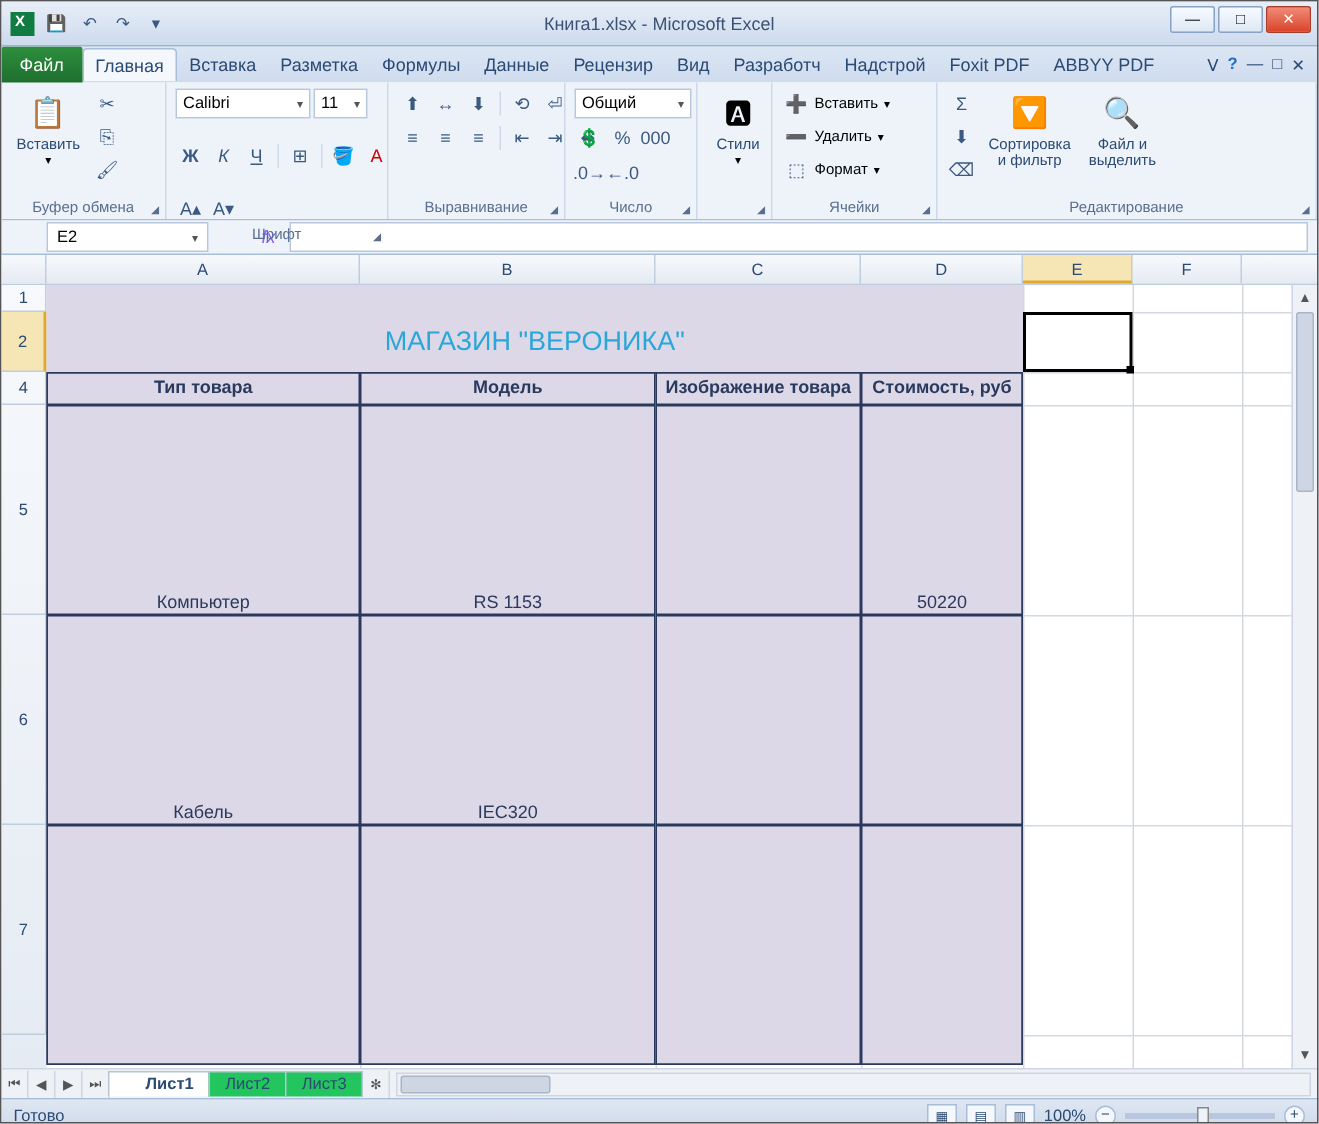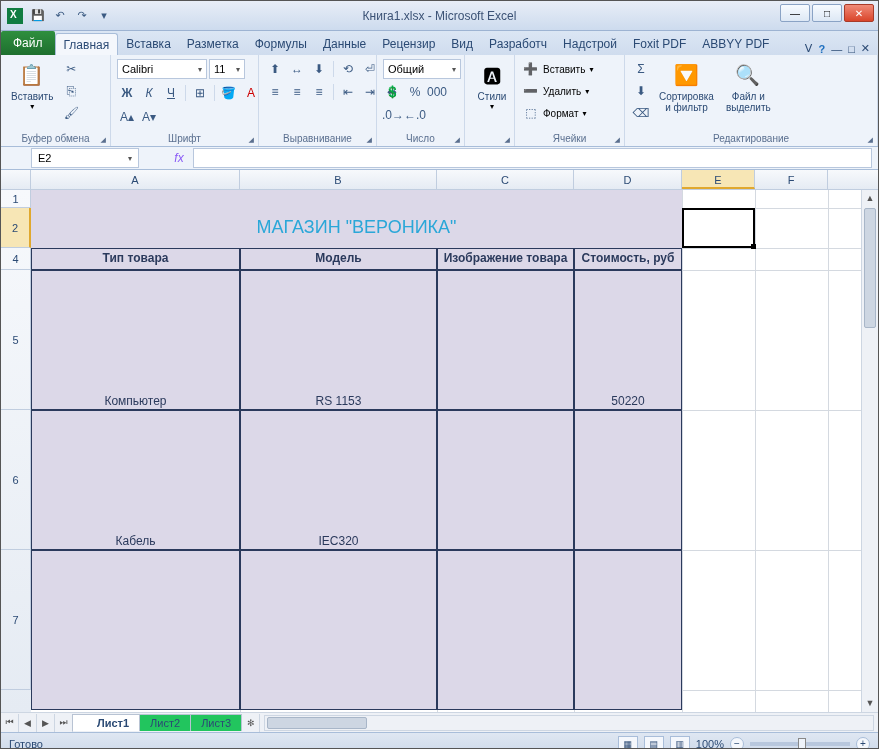--- a/index.html
+++ b/index.html
@@ -10,21 +10,21 @@
 .titlebar .excel-icon { width: 16px; height: 16px; margin: 0 6px; background: #107c41; position: relative; }
 .titlebar .excel-icon::after { content: "X"; color: #fff; font-size: 10px; font-weight: bold; position: absolute; left: 3px; top: 1px; }
 .qat { display: flex; gap: 4px; align-items: center; }
 .qat-btn { width: 18px; height: 18px; display: flex; align-items: center; justify-content: center; font-size: 11px; color: #3b5a82; cursor: pointer; }
 .title-text { position: absolute; left: 50%; transform: translateX(-50%); font-size: 12px; color: #3b5275; }
 .win-controls { position: absolute; right: 4px; top: 3px; display: flex; gap: 2px; }
 .win-btn { width: 30px; height: 18px; border: 1px solid #8aa3c5; background: linear-gradient(#f7fbff,#dde8f5); display: flex; align-items: center; justify-content: center; font-size: 10px; border-radius: 2px; cursor: pointer; }
 .win-btn.close { background: linear-gradient(#f08b78,#d9442a); border-color: #a83a28; color: #fff; }
 
 
-.tabs { height: 24px; background: linear-gradient(#dbe6f4,#cfdcee); display: flex; align-items: flex-end; padding-left: 0; font-size: 12px; }
+.tabs { height: 24px; background: linear-gradient(#dbe6f4,#cfdcee); display: flex; align-items: center; padding-left: 0; font-size: 12px; }
 .file-tab { background: linear-gradient(#2e8f3e,#1e6f2e); color: #fff; padding: 4px 12px; height: 24px; display: flex; align-items: center; border-radius: 2px 2px 0 0; cursor: pointer; }
 .tab { padding: 4px 8px; color: #2b4a74; cursor: pointer; height: 22px; display: flex; align-items: center; }
 .tab.active { background: #f4f7fc; border: 1px solid #a8bdd9; border-bottom: none; border-radius: 3px 3px 0 0; }
 .help-area { margin-left: auto; display: flex; gap: 6px; padding-right: 8px; align-items: center; }
 .help-area span { color: #2b4a74; font-size: 11px; cursor: pointer; }
 
 
 .ribbon { height: 92px; background: #eef3fa; border-bottom: 1px solid #a8bdd9; display: flex; font-size: 11px; }
 .group { border-right: 1px solid #cdd9ea; padding: 4px 6px 2px 6px; display: flex; flex-direction: column; justify-content: space-between; }
 .group-label { text-align: center; color: #5a6f8f; font-size: 10px; margin-top: 2px; position: relative; }
@@ -138,21 +138,21 @@
       <div class="mini-col">
         <div class="mini-btn">✂</div>
         <div class="mini-btn">⎘</div>
         <div class="mini-btn">🖌</div>
       </div>
     </div>
     <div class="group-label">Буфер обмена</div>
   </div>
 
   <div class="group" style="width:148px">
-    <div class="group-body" style="flex-direction:column;gap:4px">
+    <div class="group-body" style="flex-direction:column;gap:15px">
       <div class="row">
         <div class="combo" style="width:90px">
             <span>Calibri</span>
             <span class="dd">▾</span>
           </div>
         <div class="combo" style="width:36px">
             <span>11</span>
             <span class="dd">▾</span>
           </div>
       </div>

